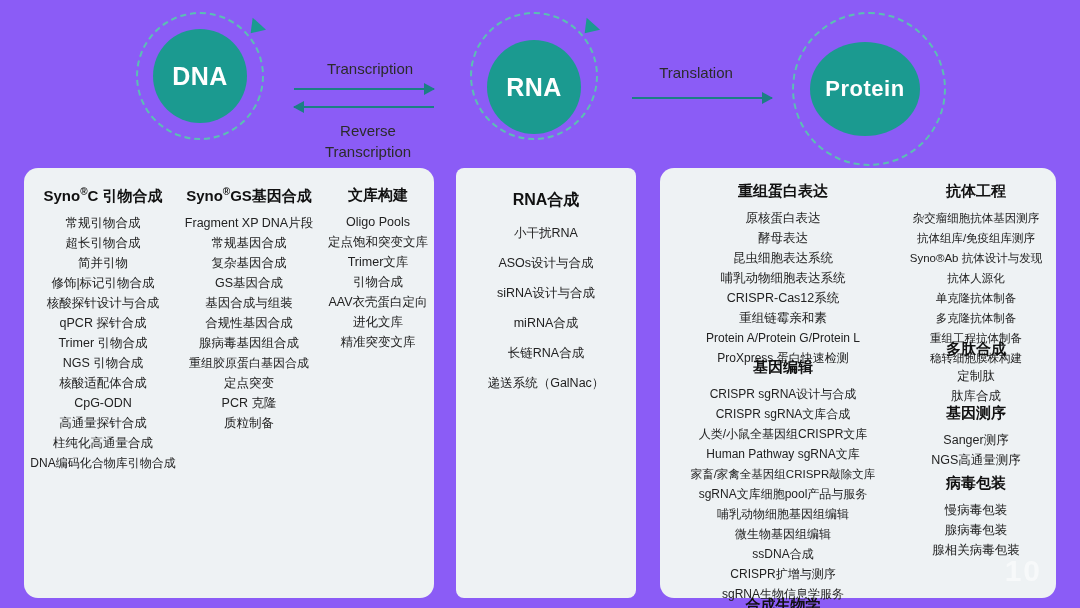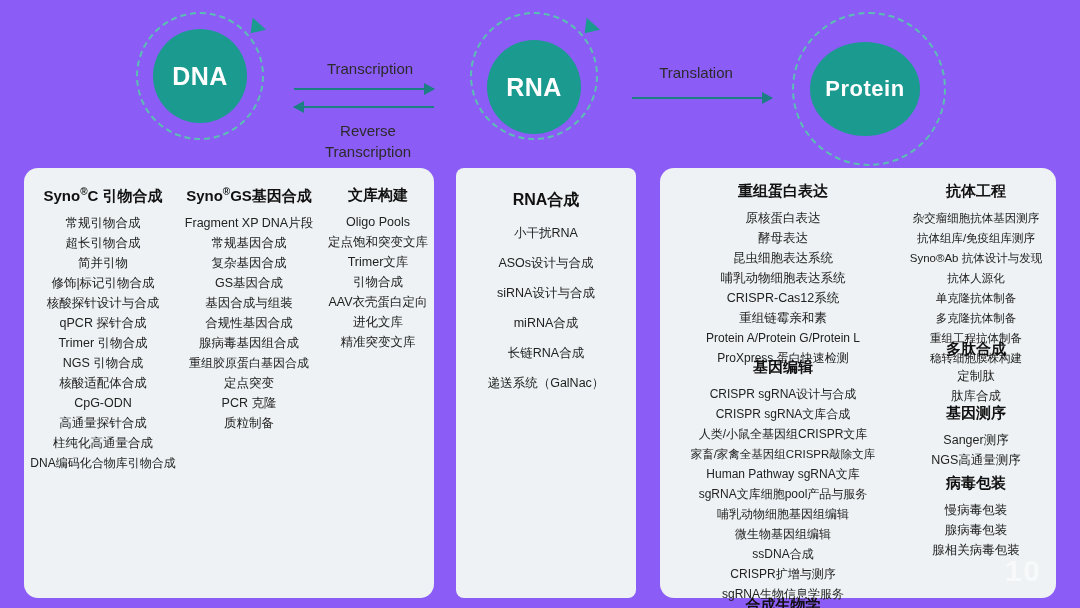--- a/index.html
+++ b/index.html
@@ -238,22 +238,22 @@
     </div>
 
     <div class="col" style="left:8px; top:190px; width:230px;">
       <div class="col-title">
         <span>基因编辑</span>
       </div>
       <div>
         <div class="item" style="font-size:12px;">CRISPR sgRNA设计与合成</div>
         <div class="item" style="font-size:12px;">CRISPR sgRNA文库合成</div>
         <div class="item" style="font-size:12px;">人类/小鼠全基因组CRISPR文库</div>
+        <div class="item" style="font-size:12px;">Human Pathway sgRNA文库</div>
         <div class="item" style="font-size:11.5px;">家畜/家禽全基因组CRISPR敲除文库</div>
-        <div class="item" style="font-size:12px;">Human Pathway sgRNA文库</div>
         <div class="item" style="font-size:12px;">sgRNA文库细胞pool产品与服务</div>
         <div class="item" style="font-size:12px;">哺乳动物细胞基因组编辑</div>
         <div class="item" style="font-size:12px;">微生物基因组编辑</div>
         <div class="item" style="font-size:12px;">ssDNA合成</div>
         <div class="item" style="font-size:12px;">CRISPR扩增与测序</div>
         <div class="item" style="font-size:12px;">sgRNA生物信息学服务</div>
       </div>
     </div>
 
     <div class="col" style="left:8px; top:428px; width:230px;">

